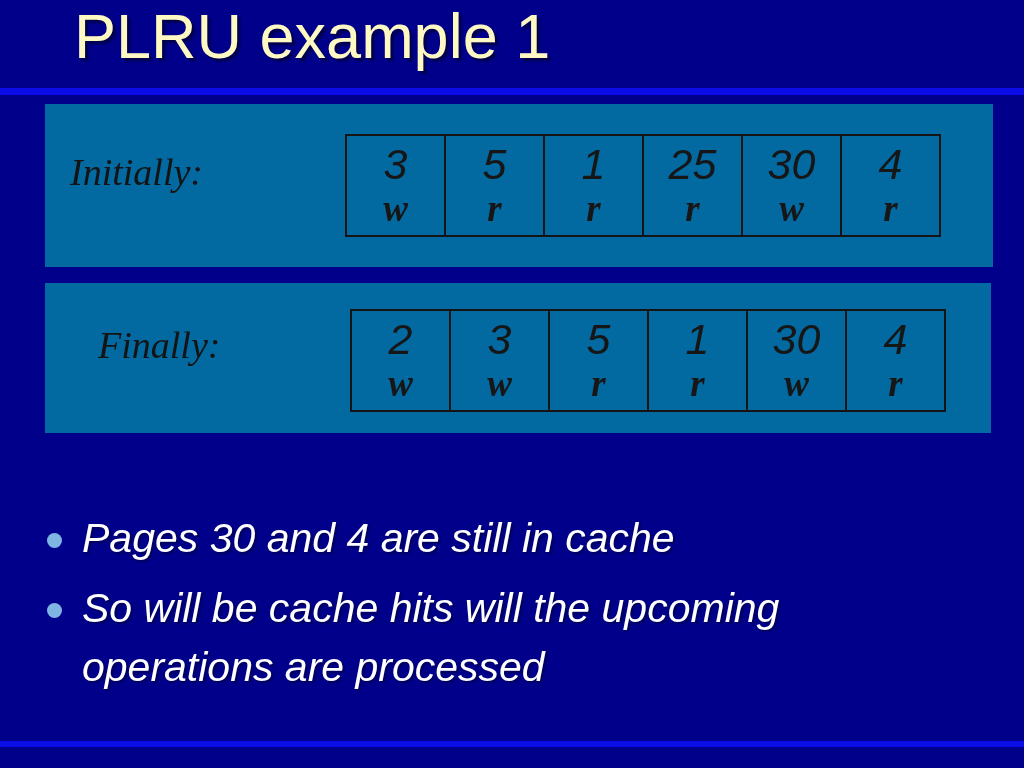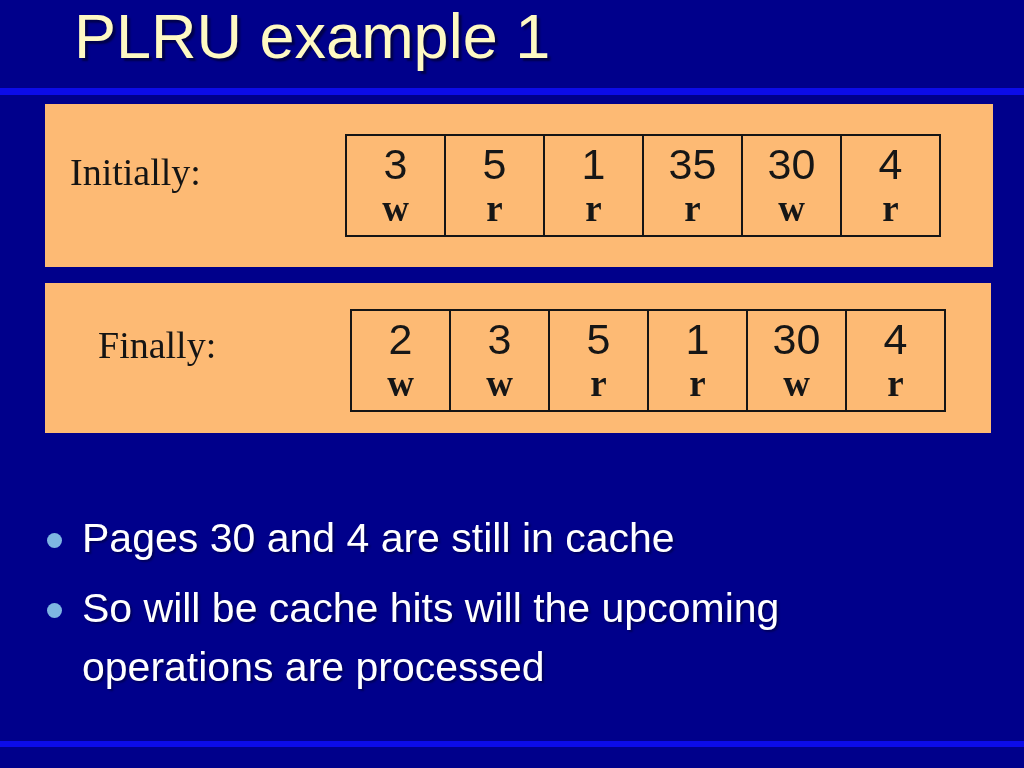--- a/index.html
+++ b/index.html
@@ -27,21 +27,22 @@
     background:#0C0CE8;
   }
   .rule-bottom {
     position:absolute; left:0; top:741px;
     width:1024px; height:6px;
     background:#0C0CE8;
   }
 
   .panel {
     position:absolute; left:45px;
-    background:#fdba74;
+    background:#0369a1;
+    font-style:italic;
   }
   .panel-initially { top:104px; width:948px; height:163px; }
   .panel-finally   { top:283px; width:946px; height:150px; }
 
   .panel-label {
     position:absolute; left:25px;
     font-family:"Liberation Serif", serif;
     font-size:38px; color:#141414;
     white-space:nowrap;
   }
@@ -64,21 +65,21 @@
     font-family:"Liberation Sans", sans-serif;
     font-size:43px; line-height:47px; color:#161616;
   }
   .cell .op {
     font-family:"Liberation Serif", serif;
     font-weight:bold;
     font-size:37px; line-height:42px; color:#161616;
   }
 
   .bullets { position:absolute; left:47px; top:509px; width:800px; }
-  .bullet { display:flex; margin-bottom:11px; }
+  .bullet { display:flex; margin-bottom:11px;font-style:italic; }
   .bullet-dot {
     flex:none;
     width:15px; height:15px; border-radius:50%;
     background:#7EB5E2;
     margin:24px 20px 0 0;
   }
   .bullet-text {
     font-size:41px; line-height:59px;
     color:#FFFFFF;
     text-shadow:2px 2px 2px rgba(0,0,30,0.45);
@@ -102,21 +103,21 @@
       </div>
       <div class="cell">
         <span class="page">5</span>
         <span class="op">r</span>
       </div>
       <div class="cell">
         <span class="page">1</span>
         <span class="op">r</span>
       </div>
       <div class="cell">
-        <span class="page">35</span>
+        <span class="page">25</span>
         <span class="op">r</span>
       </div>
       <div class="cell">
         <span class="page">30</span>
         <span class="op">w</span>
       </div>
       <div class="cell">
         <span class="page">4</span>
         <span class="op">r</span>
       </div>

